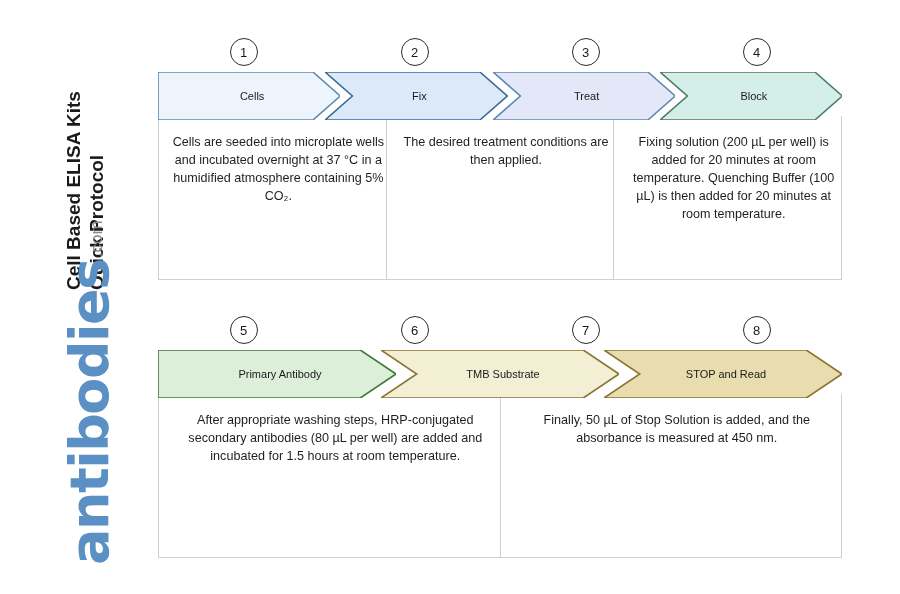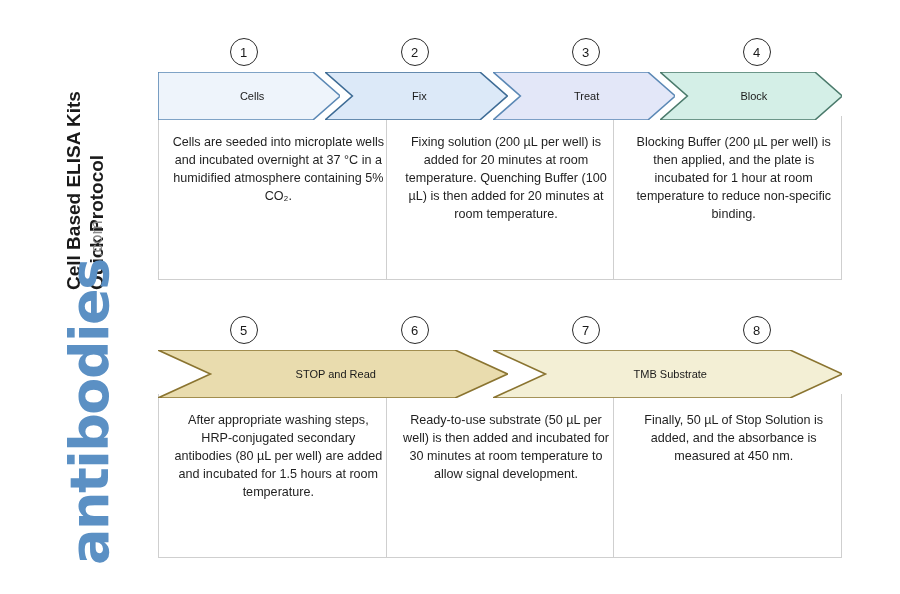--- a/index.html
+++ b/index.html
@@ -211,22 +211,22 @@
         <div class="chev-shape">
           <svg viewBox="0 0 100 44" preserveAspectRatio="none">
      <polygon points="0,0 85,0 100,22 85,44 0,44 15,22" fill="#d4efe7" stroke="#4a7a6b" stroke-width="1.6" vector-effect="non-scaling-stroke" stroke-linejoin="miter"></polygon>
           </svg>
         </div>
         <span class="chev-label">Block</span>
       </div>
     </div>
   <div class="desc-band">
       <div class="desc-cell">Cells are seeded into microplate wells and incubated overnight at 37 °C in a humidified atmosphere containing 5% CO₂.</div>
+      <div class="desc-cell">The desired treatment conditions are then applied.</div>
       <div class="desc-cell">Fixing solution (200 µL per well) is added for 20 minutes at room temperature. Quenching Buffer (100 µL) is then added for 20 minutes at room temperature.</div>
-      <div class="desc-cell">Blocking Buffer (200 µL per well) is then applied, and the plate is incubated for 1 hour at room temperature to reduce non-specific binding.</div>
     </div>
 </div>
 
 <div class="flow-row" id="row-2">
   <div class="numbers-strip">
       <div class="number-cell">
         <div class="step-number">5</div>
       </div>
       <div class="number-cell">
         <div class="step-number">6</div>
@@ -235,32 +235,39 @@
         <div class="step-number">7</div>
       </div>
       <div class="number-cell">
         <div class="step-number">8</div>
       </div>
     </div>
   <div class="chevron-band">
       <div class="chevron">
         <div class="chev-shape">
           <svg viewBox="0 0 100 44" preserveAspectRatio="none">
+     <polygon points="0,0 85,0 100,22 85,44 0,44" fill="#dcefd9" stroke="#3f7a36" stroke-width="1.6" vector-effect="non-scaling-stroke" stroke-linejoin="miter"></polygon>
+          </svg>
+        </div>
+        <span class="chev-label">Primary Antibody</span>
+      </div>
+      <div class="chevron">
+        <div class="chev-shape">
+          <svg viewBox="0 0 100 44" preserveAspectRatio="none">
+     <polygon points="0,0 85,0 100,22 85,44 0,44 15,22" fill="#f3efd5" stroke="#8a7430" stroke-width="1.6" vector-effect="non-scaling-stroke" stroke-linejoin="miter"></polygon>
+          </svg>
+        </div>
+        <span class="chev-label">TMB Substrate</span>
+      </div>
+      <div class="chevron">
+        <div class="chev-shape">
+          <svg viewBox="0 0 100 44" preserveAspectRatio="none">
      <polygon points="0,0 85,0 100,22 85,44 0,44 15,22" fill="#e9dcae" stroke="#8a7430" stroke-width="1.6" vector-effect="non-scaling-stroke" stroke-linejoin="miter"></polygon>
           </svg>
         </div>
         <span class="chev-label">STOP and Read</span>
-      </div>
-      <div class="chevron">
-        <div class="chev-shape">
-          <svg viewBox="0 0 100 44" preserveAspectRatio="none">
-     <polygon points="0,0 85,0 100,22 85,44 0,44 15,22" fill="#f3efd5" stroke="#8a7430" stroke-width="1.6" vector-effect="non-scaling-stroke" stroke-linejoin="miter"></polygon>
-          </svg>
-        </div>
-        <span class="chev-label">TMB Substrate</span>
       </div>
     </div>
   <div class="desc-band">
       <div class="desc-cell">After appropriate washing steps, HRP-conjugated secondary antibodies (80 µL per well) are added and incubated for 1.5 hours at room temperature.</div>
-      <div class="desc-cell">Ready-to-use substrate (50 µL per well) is then added and incubated for 30 minutes at room temperature to allow signal development.</div>
       <div class="desc-cell">Finally, 50 µL of Stop Solution is added, and the absorbance is measured at 450 nm.</div>
     </div>
 </div>
 
 </body></html>

